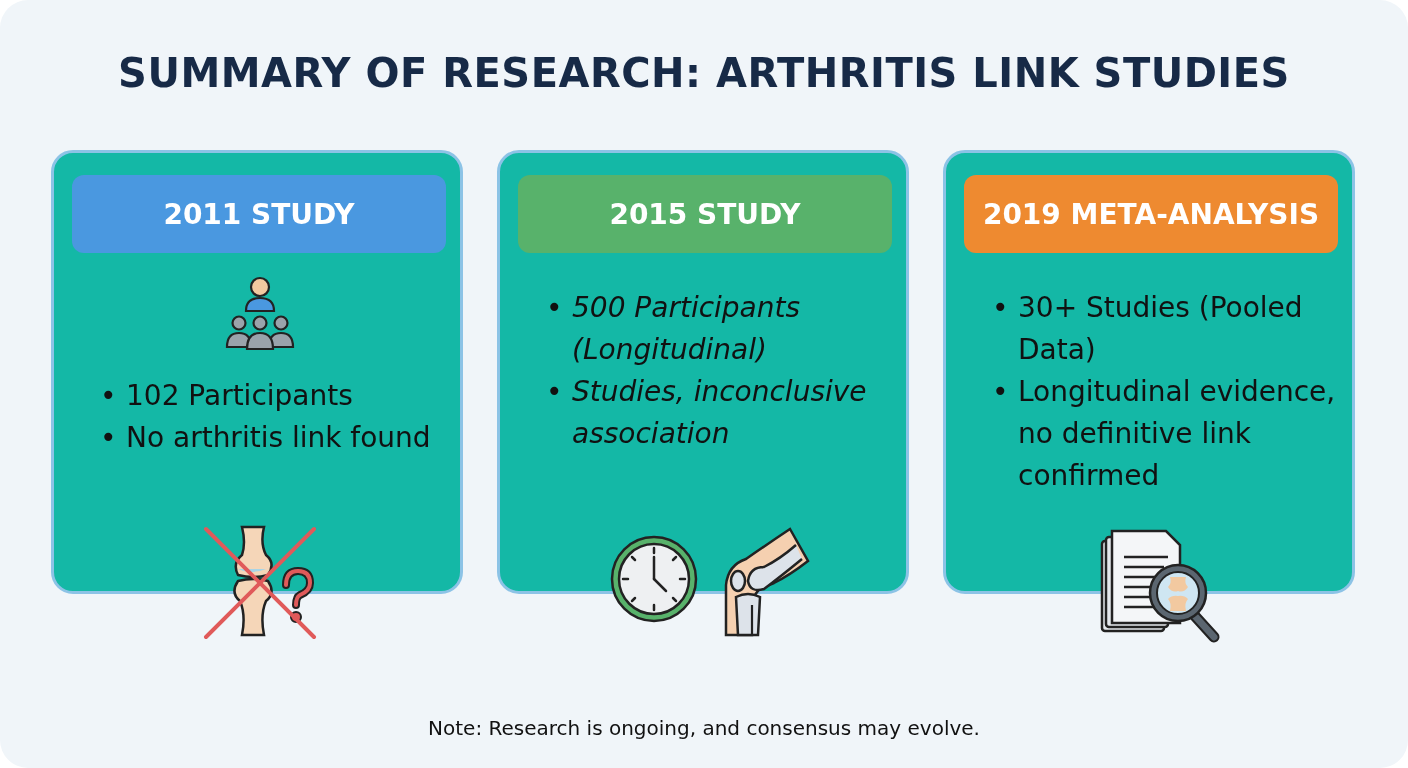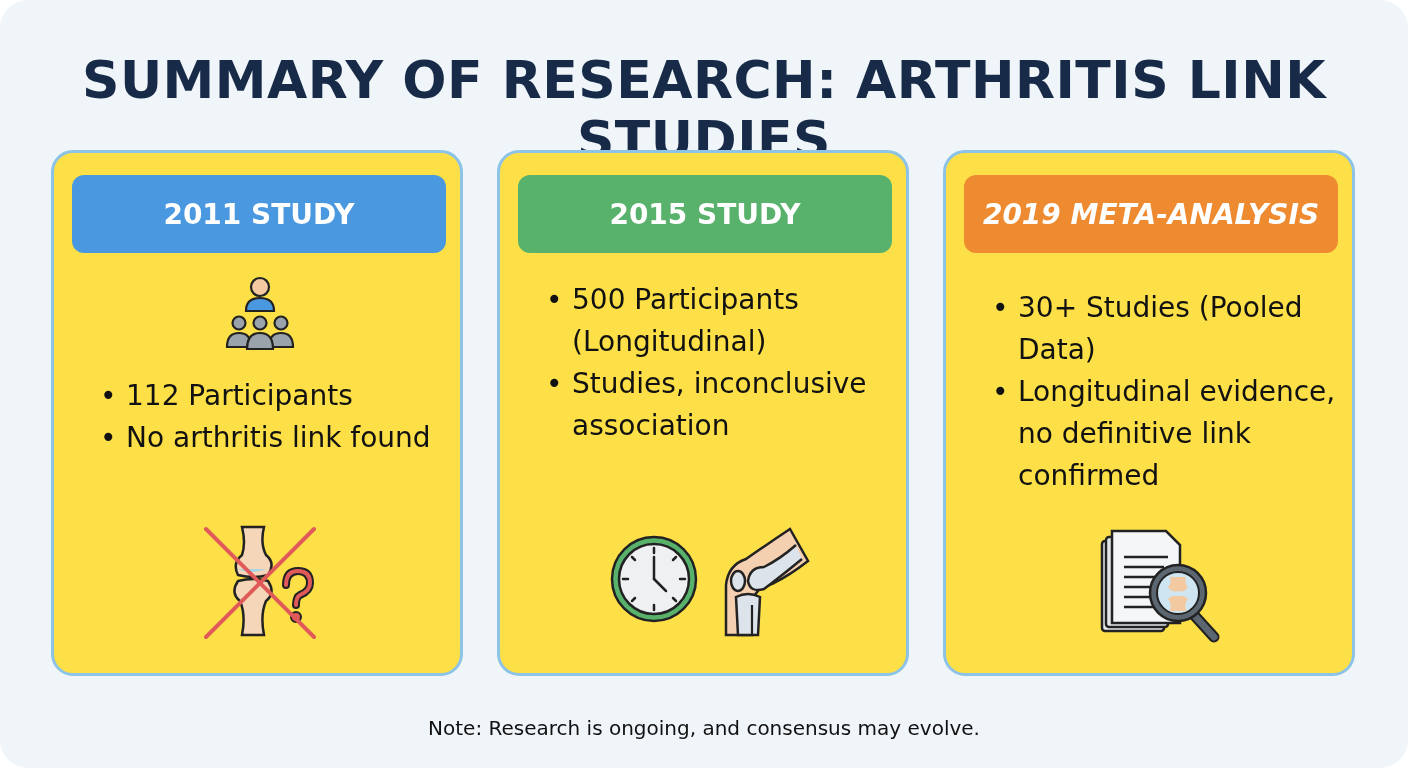--- a/index.html
+++ b/index.html
@@ -1,19 +1,19 @@
 <!DOCTYPE html>
 <html><head>
 <meta charset="utf-8">
 <style>
   html, body { margin:0; padding:0; }
   body { width:1408px; height:768px; background:#ffffff; font-family:"Liberation Sans", sans-serif; overflow:hidden; }
   .frame { position:absolute; left:0; top:0; width:1408px; height:768px; background:#f0f5f9; border-radius:28px; }
-  .title { position:absolute; left:0; top:50px; width:1408px; text-align:center; font-family:"DejaVu Sans", sans-serif; font-weight:bold; font-size:52px; letter-spacing:0.5px; color:#172a47; }
-  .card { position:absolute; top:150px; width:412px; height:526px; background:#fde047; border:3px solid #8cc3e6; border-radius:22px; box-sizing:border-box; }
+  .title { position:absolute; left:0; top:50px; width:1408px; text-align:center; font-family:"DejaVu Sans", sans-serif; font-weight:bold; font-size:40px; letter-spacing:0.5px; color:#172a47; }
+  .card { position:absolute; top:150px; width:412px; height:444px; background:#14b8a6; border:3px solid #8cc3e6; border-radius:22px; box-sizing:border-box; }
   .card-header { position:absolute; left:18px; top:22px; width:374px; height:78px; border-radius:12px; color:#fff; font-family:"DejaVu Sans", sans-serif; font-weight:bold; font-size:28px; display:flex; align-items:center; justify-content:center; white-space:nowrap; }
   .bullets { position:absolute; left:46px; list-style:none; margin:0; padding:0; width:350px; }
   .bullets li { position:relative; padding-left:26px; font-family:"DejaVu Sans", sans-serif; font-size:28px; line-height:42px; color:#111; }
   .bullets li::before { content:"\2022"; position:absolute; left:0; top:0; }
   .icon { position:absolute; }
   .note { position:absolute; left:0; top:710px; width:1408px; text-align:center; font-family:"DejaVu Sans", sans-serif; font-size:20px; color:#111;margin-top:6px; }
 </style>
 </head>
 <body>
 
@@ -26,38 +26,38 @@
       <circle cx="38" cy="12" r="9" fill="#f2c9a0" stroke="#222" stroke-width="2.2"></circle>
       <path d="M24 36 Q24 23 38 23 Q52 23 52 36 Z" fill="#4a98e0" stroke="#222" stroke-width="2.2"></path>
       <circle cx="17" cy="48" r="6.5" fill="#9aa3ab" stroke="#222" stroke-width="2.2"></circle>
       <circle cx="38" cy="48" r="6.5" fill="#9aa3ab" stroke="#222" stroke-width="2.2"></circle>
       <circle cx="59" cy="48" r="6.5" fill="#9aa3ab" stroke="#222" stroke-width="2.2"></circle>
       <path d="M5 72 Q5 58 17 58 Q29 58 29 72 Z" fill="#9aa3ab" stroke="#222" stroke-width="2.2"></path>
       <path d="M47 72 Q47 58 59 58 Q71 58 71 72 Z" fill="#9aa3ab" stroke="#222" stroke-width="2.2"></path>
       <path d="M25 74 Q25 58 38 58 Q51 58 51 74 Z" fill="#9aa3ab" stroke="#222" stroke-width="2.2"></path>
     </svg>
     <ul class="bullets" style="top:222px;">
-      <li>112 Participants</li>
+      <li>102 Participants</li>
       <li>No arthritis link found</li>
     </ul>
     <svg class="icon" style="left:146px;top:370px;" width="120" height="120" viewBox="0 0 120 120">
       <path d="M42 4 L64 4 Q60 20 66 32 Q76 40 68 52 Q54 56 38 52 Q32 40 42 32 Q46 20 42 4 Z" fill="#f5d6b8" stroke="#222" stroke-width="2.5"></path>
       <path d="M38 46 Q50 52 66 46" fill="#a8d4e6" stroke="none"></path>
       <path d="M38 58 Q54 54 68 58 Q76 70 66 78 Q60 92 64 112 L42 112 Q46 92 40 78 Q30 70 38 58 Z" fill="#f5d6b8" stroke="#222" stroke-width="2.5"></path>
       <path d="M86 62 Q86 48 98 48 Q110 48 110 60 Q110 68 100 72 Q96 74 96 82" fill="none" stroke="#222" stroke-width="8" stroke-linecap="round"></path>
       <path d="M86 62 Q86 48 98 48 Q110 48 110 60 Q110 68 100 72 Q96 74 96 82" fill="none" stroke="#e05a5a" stroke-width="4" stroke-linecap="round"></path>
       <circle cx="96" cy="94" r="5" fill="#e05a5a" stroke="#222" stroke-width="2"></circle>
       <line x1="6" y1="6" x2="114" y2="114" stroke="#e05a5a" stroke-width="4" stroke-linecap="round"></line>
       <line x1="114" y1="6" x2="6" y2="114" stroke="#e05a5a" stroke-width="4" stroke-linecap="round"></line>
     </svg>
   </div>
 
   <div class="card" style="left:497px;">
     <div class="card-header" style="background:#58b26b;">2015 STUDY</div>
-    <ul class="bullets" style="top:126px;">
+    <ul class="bullets" style="top:134px;font-style:italic;">
       <li>500 Participants (Longitudinal)</li>
       <li>Studies, inconclusive association</li>
     </ul>
     <svg class="icon" style="left:108px;top:380px;" width="92" height="92" viewBox="0 0 92 92">
       <circle cx="46" cy="46" r="42" fill="#58b26b" stroke="#222" stroke-width="2.5"></circle>
       <circle cx="46" cy="46" r="35" fill="#eef0f2" stroke="#222" stroke-width="2.5"></circle>
       <g stroke="#222" stroke-width="2.5" stroke-linecap="round">
         <line x1="46" y1="15" x2="46" y2="20"></line>
           <line x1="46" y1="72" x2="46" y2="77"></line>
         <line x1="15" y1="46" x2="20" y2="46"></line>
@@ -73,21 +73,21 @@
     <svg class="icon" style="left:220px;top:372px;" width="90" height="112" viewBox="0 0 90 112">
       <path d="M70 4 L88 36 Q70 50 54 58 L44 62 Q34 66 32 80 L32 110 L6 110 L6 60 Q8 40 26 34 Q46 20 70 4 Z" fill="#f5d0b0" stroke="#222" stroke-width="2.5"></path>
       <path d="M76 20 Q60 34 44 42 Q30 42 28 56 Q30 68 44 64 Q60 52 82 34" fill="#dde3ea" stroke="#222" stroke-width="2.5"></path>
       <ellipse cx="18" cy="56" rx="7" ry="10" fill="#dde3ea" stroke="#222" stroke-width="2.5"></ellipse>
       <path d="M16 72 Q28 66 40 72 L38 110 L18 110 Z" fill="#dde3ea" stroke="#222" stroke-width="2.5"></path>
       <line x1="32" y1="80" x2="32" y2="110" stroke="#222" stroke-width="2.2"></line>
     </svg>
   </div>
 
   <div class="card" style="left:943px;">
-    <div class="card-header" style="background:#ee8a30;font-style:italic;">2019 META-ANALYSIS</div>
+    <div class="card-header" style="background:#ee8a30;">2019 META-ANALYSIS</div>
     <ul class="bullets" style="top:134px;">
       <li>30+ Studies (Pooled Data)</li>
       <li>Longitudinal evidence, no definitive link confirmed</li>
     </ul>
     <svg class="icon" style="left:152px;top:374px;" width="126" height="120" viewBox="0 0 126 120">
       <rect x="4" y="14" width="62" height="90" rx="3" fill="#e4e8ec" stroke="#222" stroke-width="2.5"></rect>
       <rect x="8" y="10" width="62" height="90" rx="3" fill="#e4e8ec" stroke="#222" stroke-width="2.5"></rect>
       <path d="M14 4 L68 4 L82 18 L82 96 L14 96 Z" fill="#f4f6f8" stroke="#222" stroke-width="2.5"></path>
       <g stroke="#222" stroke-width="2.5">
         <line x1="26" y1="30" x2="70" y2="30"></line>

